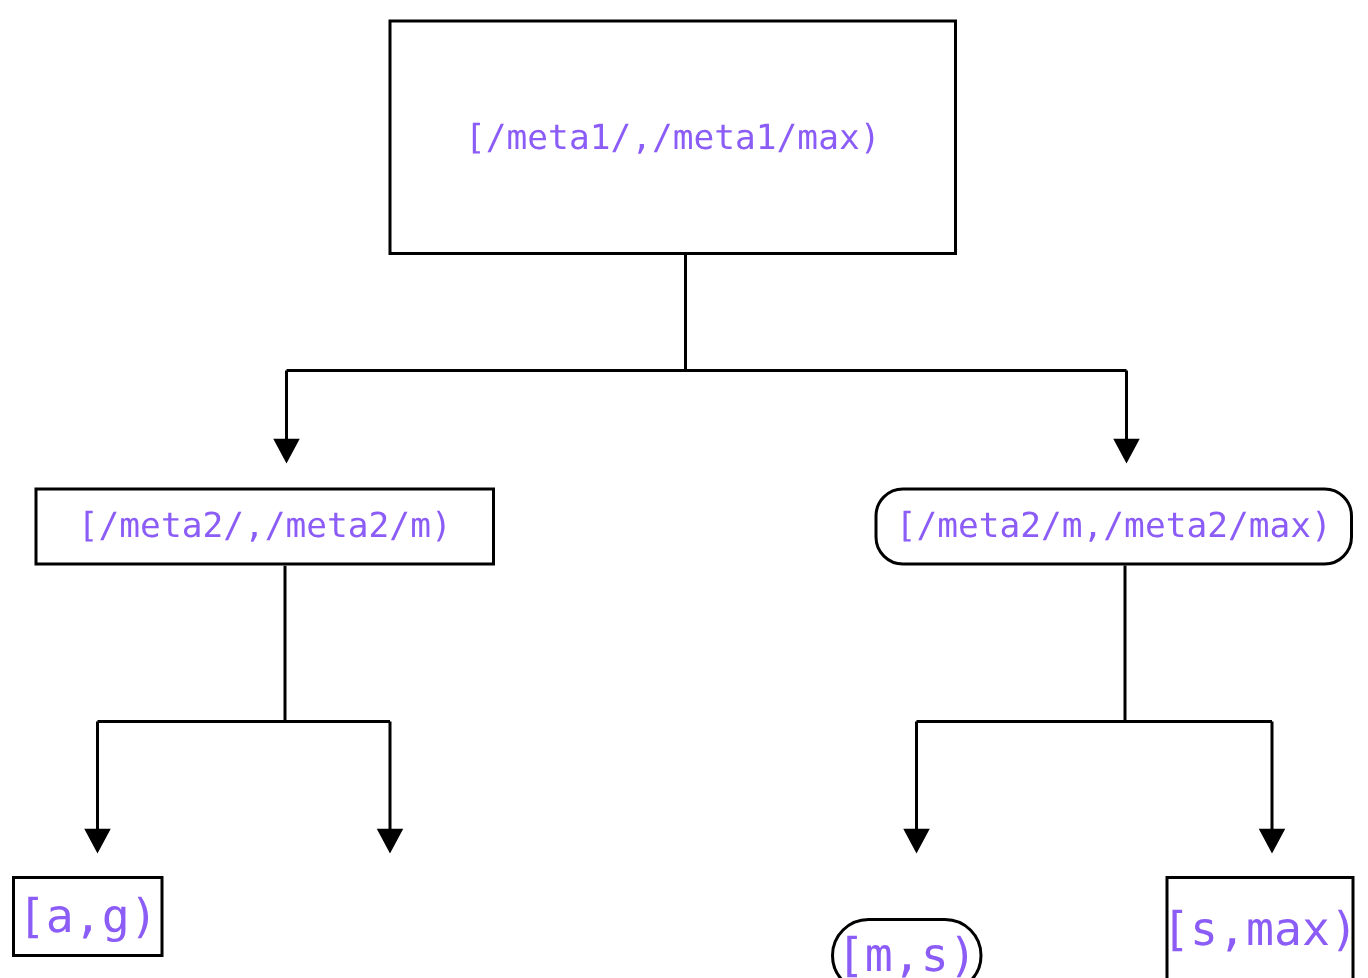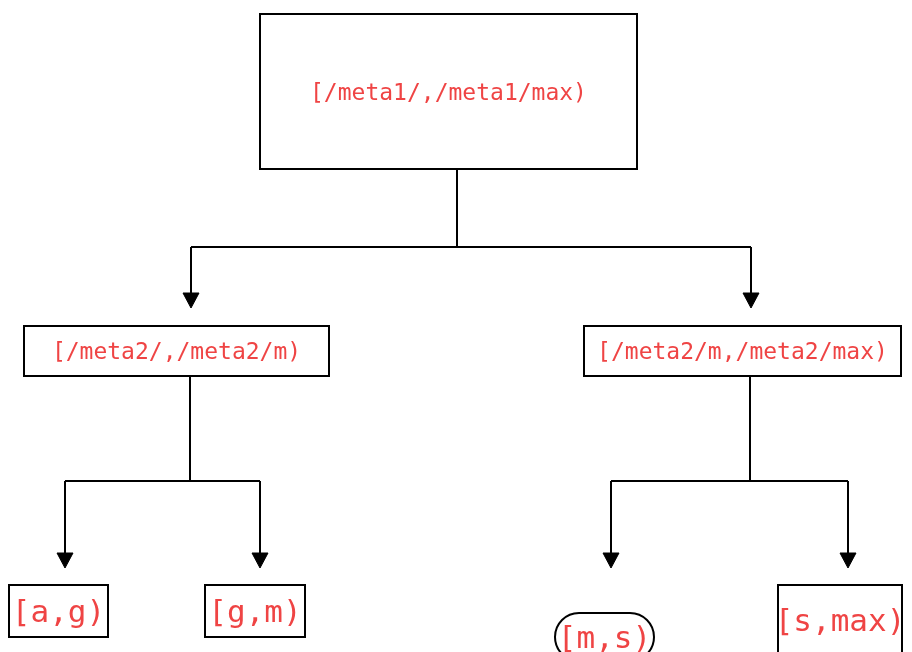--- a/index.html
+++ b/index.html
@@ -28,34 +28,34 @@
   }
   .edges polygon {
     fill: #000000;
     stroke: #000000;
   }
   .node {
     position: absolute;
     box-sizing: border-box;
     border: 2px solid #000000;
     background: #ffffff;
-    color: #ef4444;
+    color: #8b5cf6;
     display: flex;
     align-items: center;
     justify-content: center;
     font-family: "DejaVu Sans Mono", "Liberation Mono", monospace;
     font-size: 23px;
     white-space: nowrap;
   }
   .node.leaf {
     font-size: 31px;
   }
   #node-root       { left: 259px; top: 13px;  width: 379px; height: 157px; }
   #node-meta2-left { left: 23px;  top: 325px; width: 307px; height: 52px;  }
-  #node-meta2-right{ left: 583px; top: 325px; width: 319px; height: 52px;  }
+  #node-meta2-right{ left: 583px; top: 325px; width: 319px; height: 52px; border-radius: 19px;  }
   #node-leaf-ag    { left: 8px;   top: 584px; width: 101px; height: 54px;  }
   #node-leaf-gm    { left: 204px; top: 584px; width: 102px; height: 54px;  }
   #node-leaf-ms    { left: 554px; top: 612px; width: 101px; height: 50px; border-radius: 27px;  }
   #node-leaf-smax  { left: 777px; top: 584px; width: 126px; height: 72px;  }
 </style>
 </head>
 <body>
 
 <div class="canvas">
 
@@ -75,19 +75,18 @@
   </svg>
 
   <div class="node" id="node-root">[/meta1/,/meta1/max)</div>
 
   <div class="node" id="node-meta2-left">[/meta2/,/meta2/m)</div>
 
   <div class="node" id="node-meta2-right">[/meta2/m,/meta2/max)</div>
 
   <div class="node leaf" id="node-leaf-ag">[a,g)</div>
 
-  <div class="node leaf" id="node-leaf-gm">[g,m)</div>
 
   <div class="node leaf" id="node-leaf-ms">[m,s)</div>
 
   <div class="node leaf" id="node-leaf-smax">[s,max)</div>
 
 </div>
 
 </body></html>

